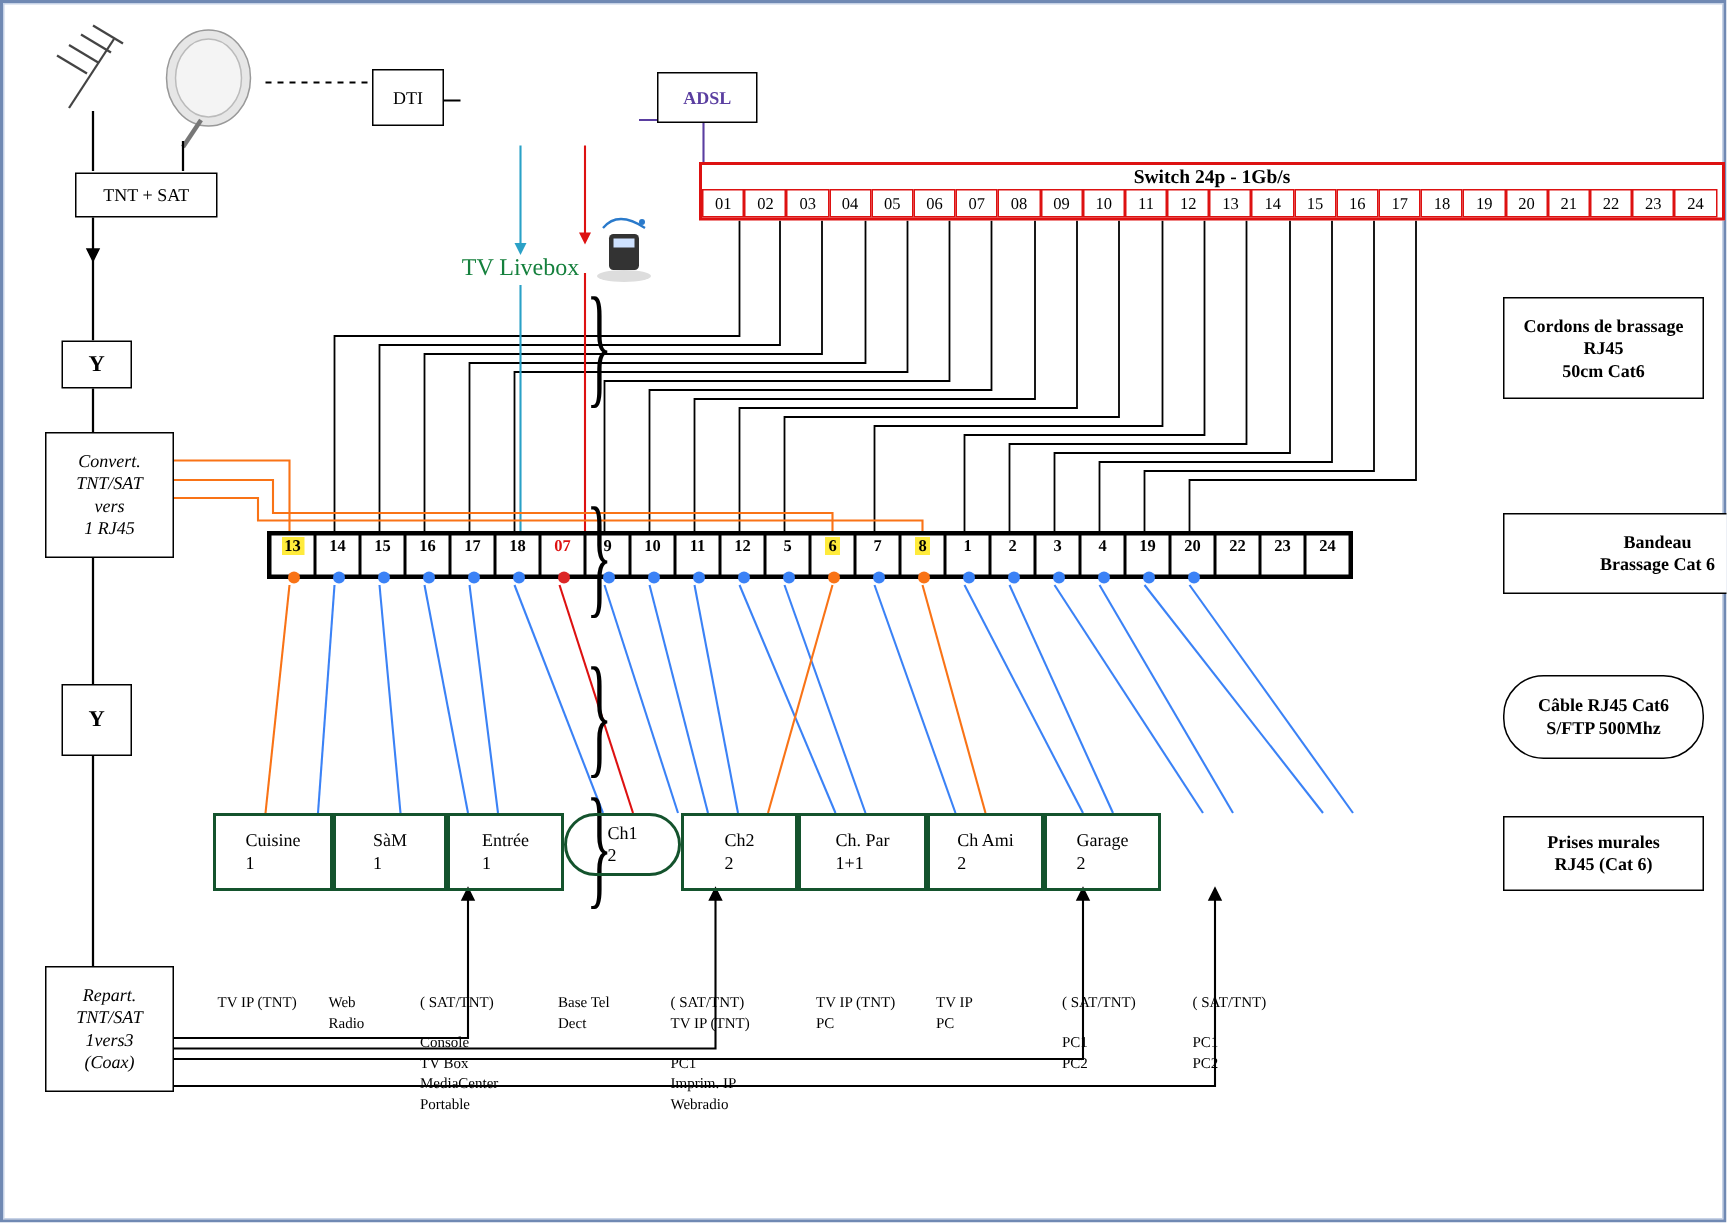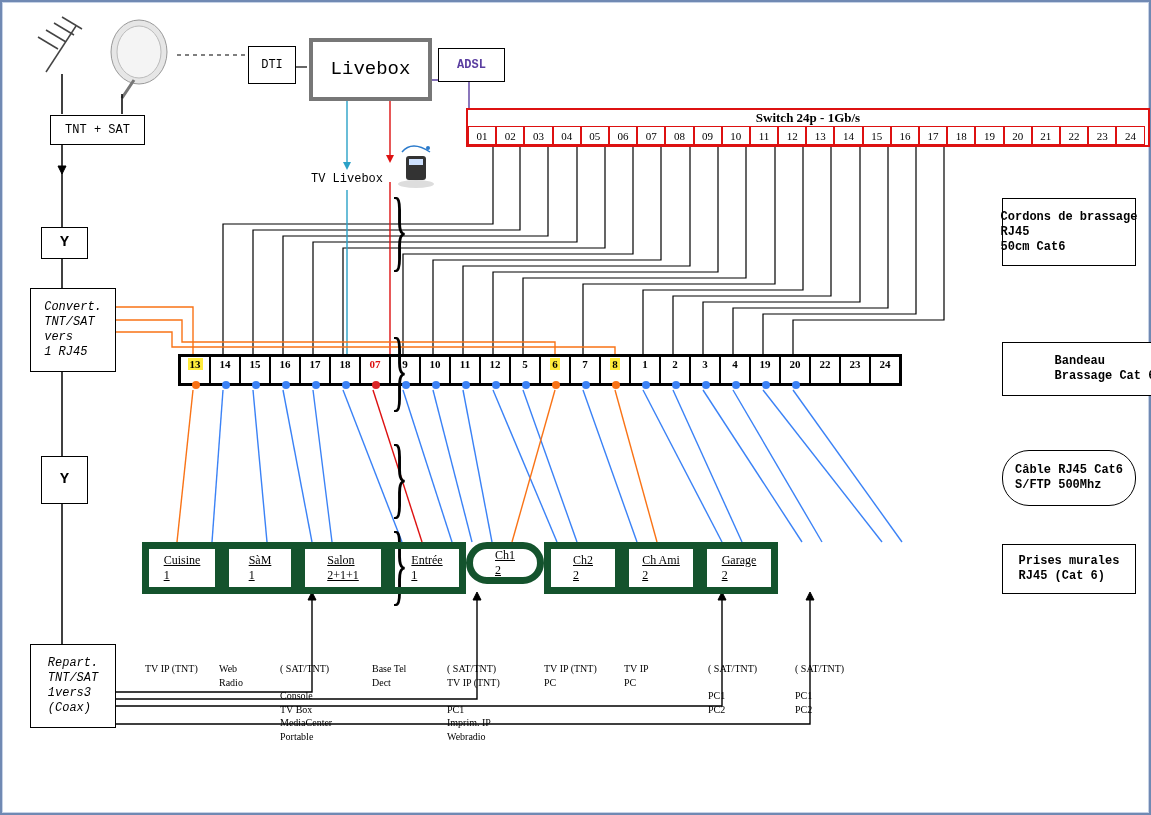--- a/index.html
+++ b/index.html
@@ -1,47 +1,47 @@
 <!DOCTYPE html>
 <html><head>
 <meta charset="utf-8">
 <style>
   html,body{margin:0;padding:0;font-family:"Times New Roman",Georgia,serif;}
   #frame{width:1151px;height:815px;position:relative;box-sizing:border-box;
          border:2px solid #7089b3;box-shadow:inset 0 0 0 1px #c6d2e6;background:#fff;}
   .box{position:absolute;border:1px solid #000;background:#fff;display:flex;
-       align-items:center;justify-content:center;font-size:12px;
-       line-height:1.25;white-space:pre;font-family:Liberation Mono, monospace;}
+       align-items:center;justify-content:center;text-align:center;font-size:12px;
+       line-height:1.25;white-space:pre;}
   .noborder{border:none;background:transparent;}
   .bold{font-weight:bold;}
   .italic{font-style:italic;}
   .switch{position:absolute;border:2px solid #d11;background:#fff;}
   .switch-title{font-weight:bold;font-size:13px;text-align:center;}
   .switch-row{display:flex;}
   .switch-port{width:28.2px;border:1px solid #d11;box-sizing:border-box;
                height:19px;font-size:11px;display:flex;align-items:center;justify-content:center;}
   .panel{position:absolute;border:2px solid #000;display:flex;}
   .panel-port{width:30px;border:1px solid #000;box-sizing:border-box;height:28px;
               font-size:11px;font-weight:bold;display:flex;flex-direction:column;
               align-items:center;justify-content:flex-start;position:relative;}
   .panel-port .n{margin-top:1px;}
   .dot{width:8px;height:8px;border-radius:50%;position:absolute;bottom:-6px;left:11px;}
   .blue{background:#3b82f6;}
   .orange{background:#f97316;}
   .red{background:#dc2626;}
   .rooms{position:absolute;display:flex;}
-  .room{border:7px solid #14532d;box-sizing:border-box;display:flex;flex-direction:column;
-        align-items:center;justify-content:center;font-size:12px;white-space:pre;text-decoration:underline;}
+  .room{border:2px solid #14532d;box-sizing:border-box;display:flex;flex-direction:column;
+        align-items:center;justify-content:center;font-size:12px;white-space:pre;}
   .desc-col{position:absolute;font-size:10px;line-height:1.35;white-space:pre;}
   svg.wires{position:absolute;left:0;top:0;width:1151px;height:815px;pointer-events:none;}
   .arrowhead{stroke:#000;fill:#000;}
   .brace{font-size:90px;transform:scaleX(.4);}
   .livebox{border:4px solid #777;font-size:19px;}
   .hl{background:#ffeb3b;color:#000;padding:0 2px;}
-  .tv-livebox{color:#000000;font-size:12px;}
+  .tv-livebox{color:#15803d;font-size:16px;}
   .adsl{color:#5a3ea0;font-weight:bold;}
 </style>
 </head>
 <body>
 
 <div id="frame">
 
   <svg class="wires">
 
      <g stroke="#444" stroke-width="1.5" fill="none">
@@ -161,21 +161,20 @@
      <g font-family="Georgia" fill="#000">
        <text x="972" y="258" class="brace">}</text>
        <text x="972" y="398" class="brace">}</text>
        <text x="972" y="505" class="brace">}</text>
        <text x="972" y="592" class="brace">}</text>
      </g>
   </svg>
 
   <div class="box" style="left:48px;top:113px;width:93px;height:28px;"><span>TNT + SAT</span></div>
   <div class="box" style="left:246px;top:44px;width:46px;height:36px;"><span>DTI</span></div>
-  <div class="box livebox" style="left:307px;top:36px;width:115px;height:55px;"><span>Livebox</span></div>
   <div class="box" style="left:436px;top:46px;width:65px;height:32px;"><span class="adsl">ADSL</span></div>
   <div class="box noborder tv-livebox" style="left:305px;top:167px;width:80px;height:20px;"><span>TV Livebox</span></div>
 
   <div class="switch" style="left:464px;top:106px;width:680px;">
     <div class="switch-title">Switch 24p - 1Gb/s</div>
     <div class="switch-row" id="switch-row">
         <div class="switch-port">01</div>
         <div class="switch-port">02</div>
         <div class="switch-port">03</div>
         <div class="switch-port">04</div>
@@ -307,28 +306,28 @@
       <div class="panel-port">
         <span class="n">24</span>
       </div>
     </div>
 
   <div class="rooms" style="left:140px;top:540px;" id="rooms-row">
       <div class="room" style="width: 80px; height: 52px;">Cuisine
 1</div>
       <div class="room" style="width: 76px; height: 52px;">SàM
 1</div>
-      <div class="room" style="width: 90px; height: 52px;">Salon
-2+1+1</div>
       <div class="room" style="width: 78px; height: 52px;">Entrée
 1</div>
       <div class="room" style="width: 78px; height: 42px; border-radius: 23px;">Ch1
 2</div>
       <div class="room" style="width: 78px; height: 52px;">Ch2
 2</div>
+      <div class="room" style="width: 86px; height: 52px;">Ch. Par
+1+1</div>
       <div class="room" style="width: 78px; height: 52px;">Ch Ami
 2</div>
       <div class="room" style="width: 78px; height: 52px;">Garage
 2</div>
     </div>
 
   <div class="box bold" style="left:1000px;top:196px;width:132px;height:66px;"><span>Cordons de brassage
 RJ45
 50cm Cat6</span></div>
   <div class="box bold" style="left:1000px;top:340px;width:132px;height:52px;padding-left:36px;"><span>Bandeau

